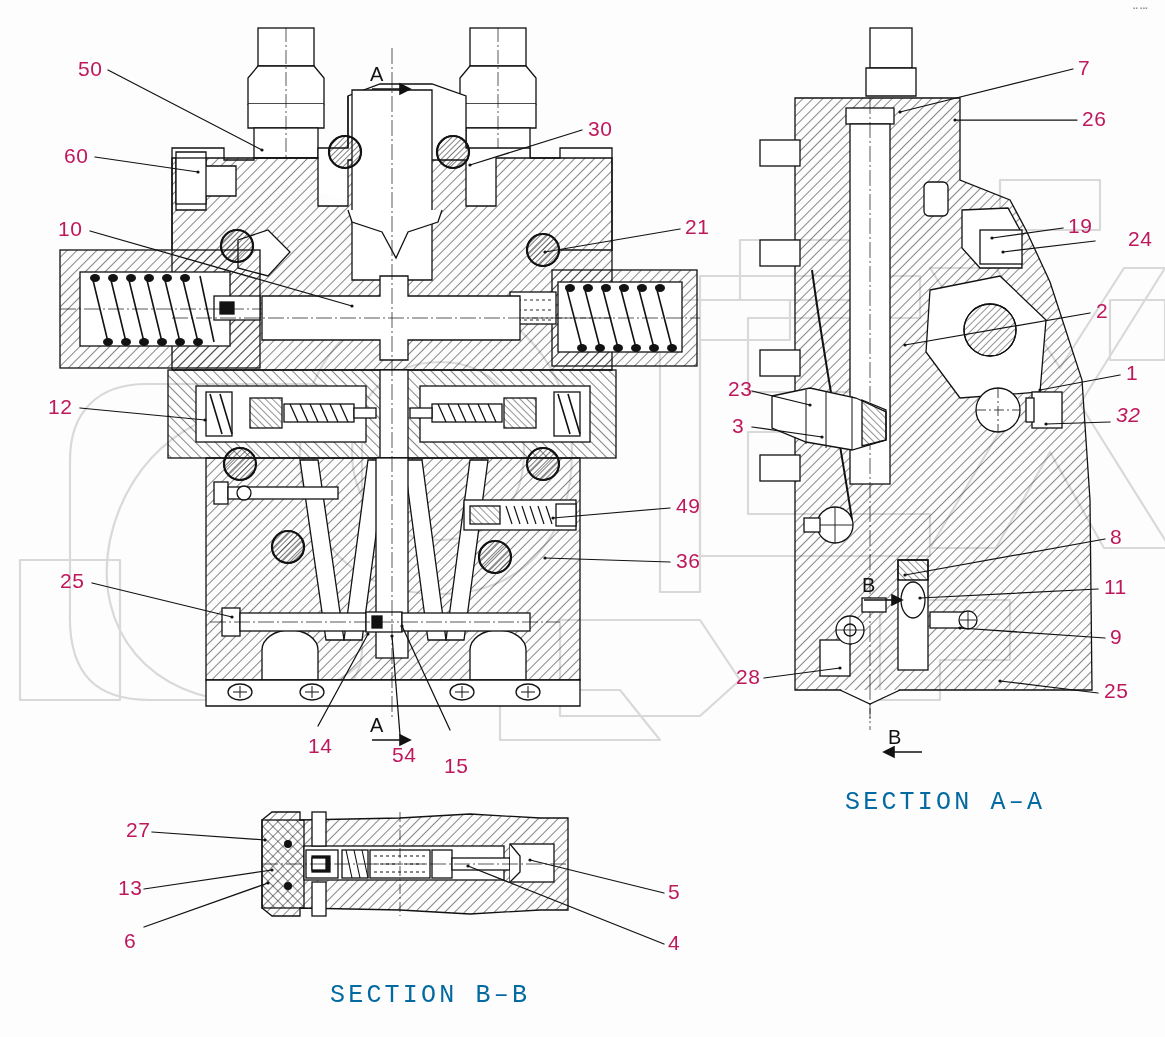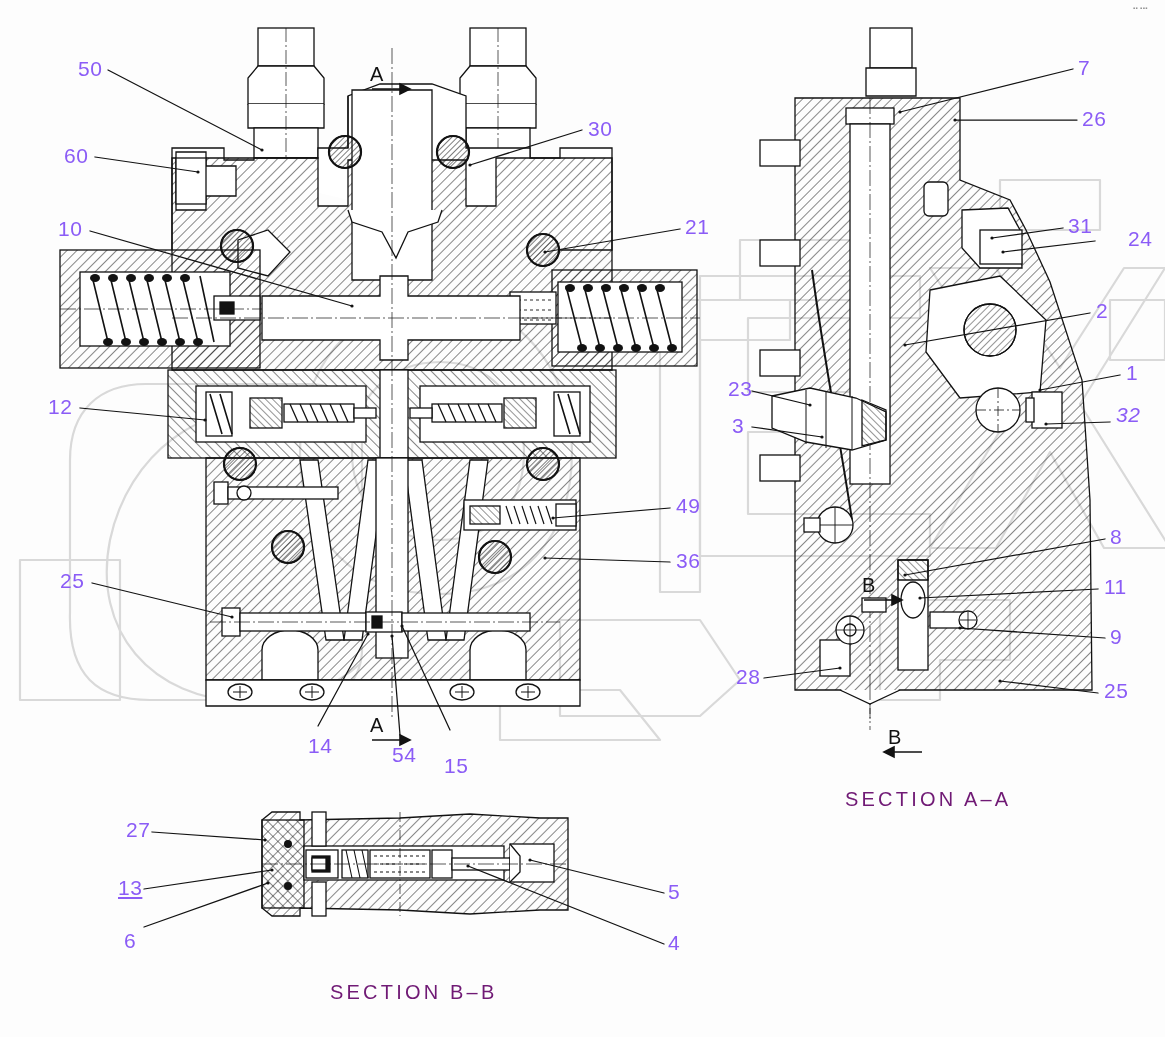--- a/index.html
+++ b/index.html
@@ -7,30 +7,30 @@
     width:1165px;height:1037px;overflow:hidden;position:relative;
     font-family:"Liberation Sans", sans-serif;
     background:#fdfdfd;
   }
   #stage{position:absolute;inset:0;}
   svg.layer{position:absolute;left:0;top:0;width:1165px;height:1037px;}
   .callout-num{
     position:absolute;
     font-family:"Liberation Sans", sans-serif;
     font-size:21px;
-    color:#8b5cf6;
+    color:#be185d;
     letter-spacing:0.5px;
     white-space:nowrap;
     line-height:1;
   }
   .section-title{
     position:absolute;
-    font-family:Liberation Sans, sans-serif;
-    font-size:20px;
-    color:#701a75;
+    font-family:Liberation Mono, monospace;
+    font-size:25px;
+    color:#0369a1;
     letter-spacing:3.2px;
     white-space:nowrap;
   }
   .sect-letter{
     position:absolute;
     font-family:"Liberation Sans", sans-serif;
     font-size:20px;
     color:#121212;
     white-space:nowrap;
   }
@@ -448,34 +448,34 @@
       <div class="callout-num" style="left: 60px; top: 570px;">25</div>
       <div class="callout-num" style="left: 588px; top: 118px;">30</div>
       <div class="callout-num" style="left: 685px; top: 216px; text-align: right;">21</div>
       <div class="callout-num" style="left: 676px; top: 495px;">49</div>
       <div class="callout-num" style="left: 676px; top: 550px;">36</div>
       <div class="callout-num" style="left: 308px; top: 735px;">14</div>
       <div class="callout-num" style="left: 392px; top: 744px;">54</div>
       <div class="callout-num" style="left: 444px; top: 739px; margin-top: 16px;">15</div>
       <div class="callout-num" style="left: 1078px; top: 57px;">7</div>
       <div class="callout-num" style="left: 1082px; top: 108px;">26</div>
-      <div class="callout-num" style="left: 1068px; top: 215px;">31</div>
+      <div class="callout-num" style="left: 1068px; top: 215px;">19</div>
       <div class="callout-num" style="left: 1128px; top: 228px;">24</div>
       <div class="callout-num" style="left: 1096px; top: 300px;">2</div>
       <div class="callout-num" style="left: 1126px; top: 362px;">1</div>
       <div class="callout-num" style="left: 1116px; top: 404px; font-style: italic;">32</div>
       <div class="callout-num" style="left: 728px; top: 378px;">23</div>
       <div class="callout-num" style="left: 732px; top: 415px;">3</div>
       <div class="callout-num" style="left: 1110px; top: 526px;">8</div>
       <div class="callout-num" style="left: 1104px; top: 576px;">11</div>
       <div class="callout-num" style="left: 1110px; top: 626px;">9</div>
       <div class="callout-num" style="left: 736px; top: 666px;">28</div>
       <div class="callout-num" style="left: 1104px; top: 680px;">25</div>
       <div class="callout-num" style="left: 126px; top: 819px;">27</div>
-      <div class="callout-num" style="left: 118px; top: 877px; text-decoration: underline;">13</div>
+      <div class="callout-num" style="left: 118px; top: 877px;">13</div>
       <div class="callout-num" style="left: 124px; top: 930px;">6</div>
       <div class="callout-num" style="left: 668px; top: 881px;">5</div>
       <div class="callout-num" style="left: 668px; top: 932px;">4</div>
     </div>
   <div id="sectletter-layer">
       <div class="sect-letter" style="left: 370px; top: 63px;">A</div>
       <div class="sect-letter" style="left: 370px; top: 714px;">A</div>
       <div class="sect-letter" style="left: 862px; top: 574px;">B</div>
       <div class="sect-letter" style="left: 888px; top: 726px;">B</div>
     </div>

